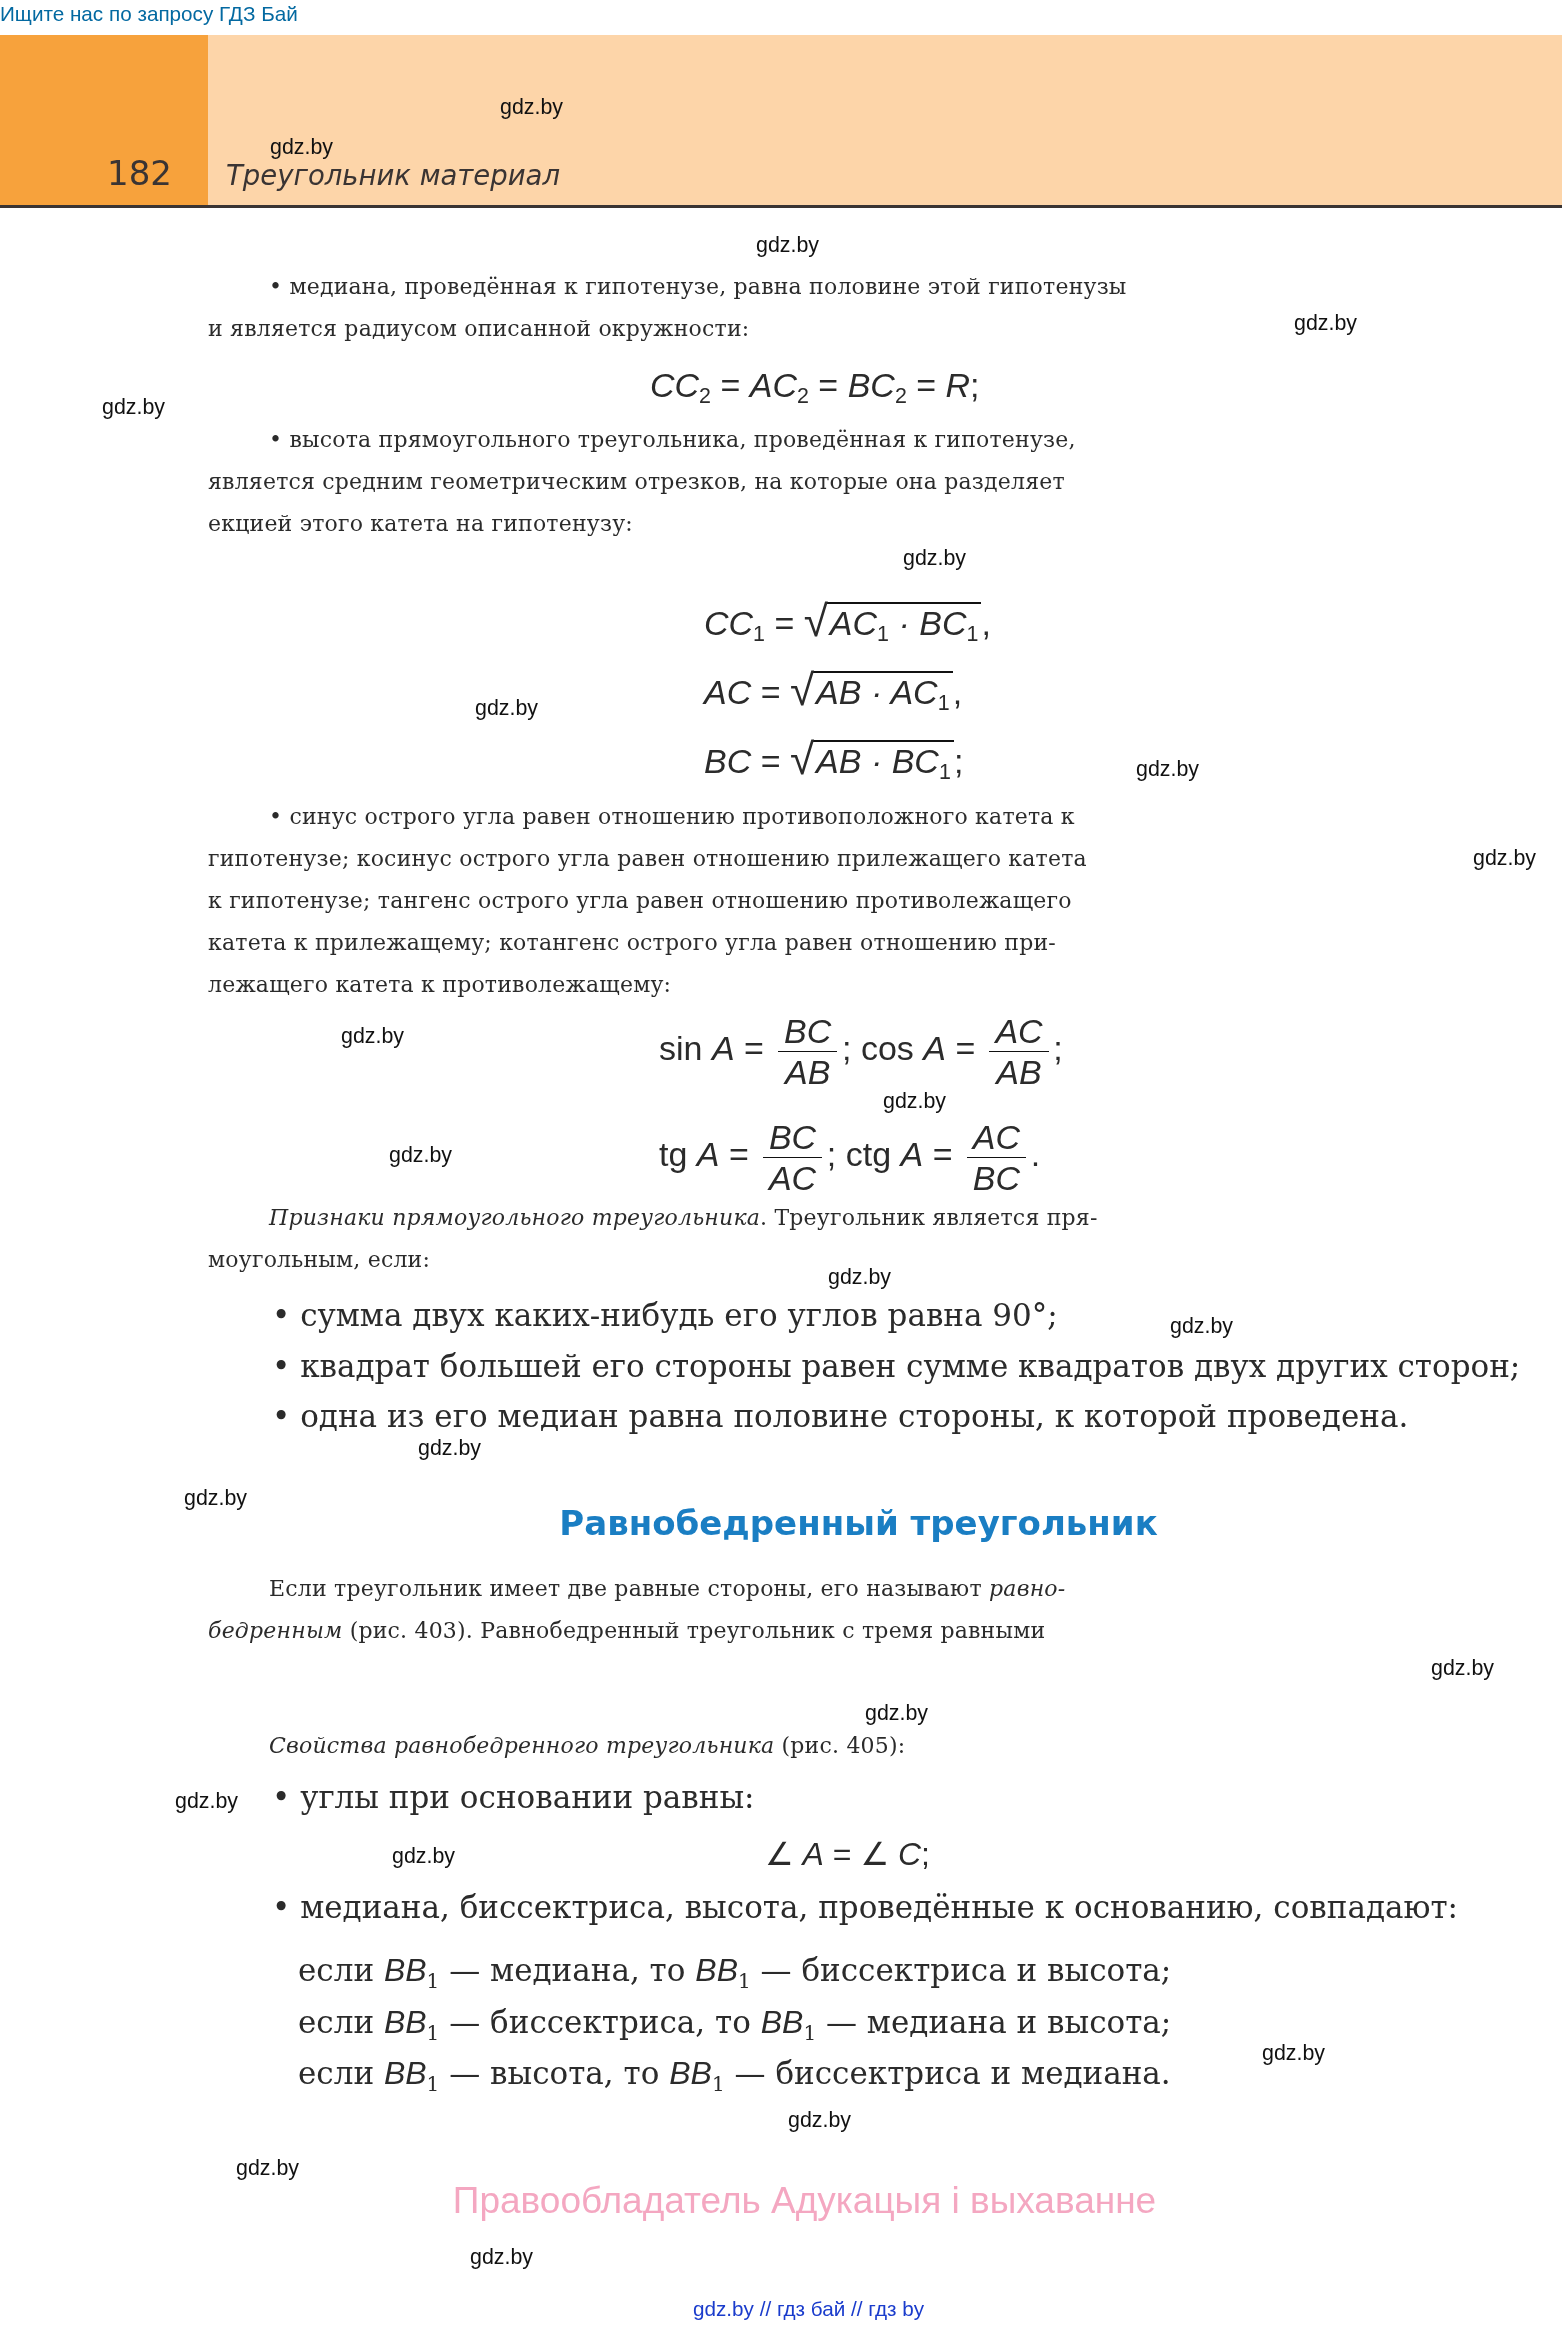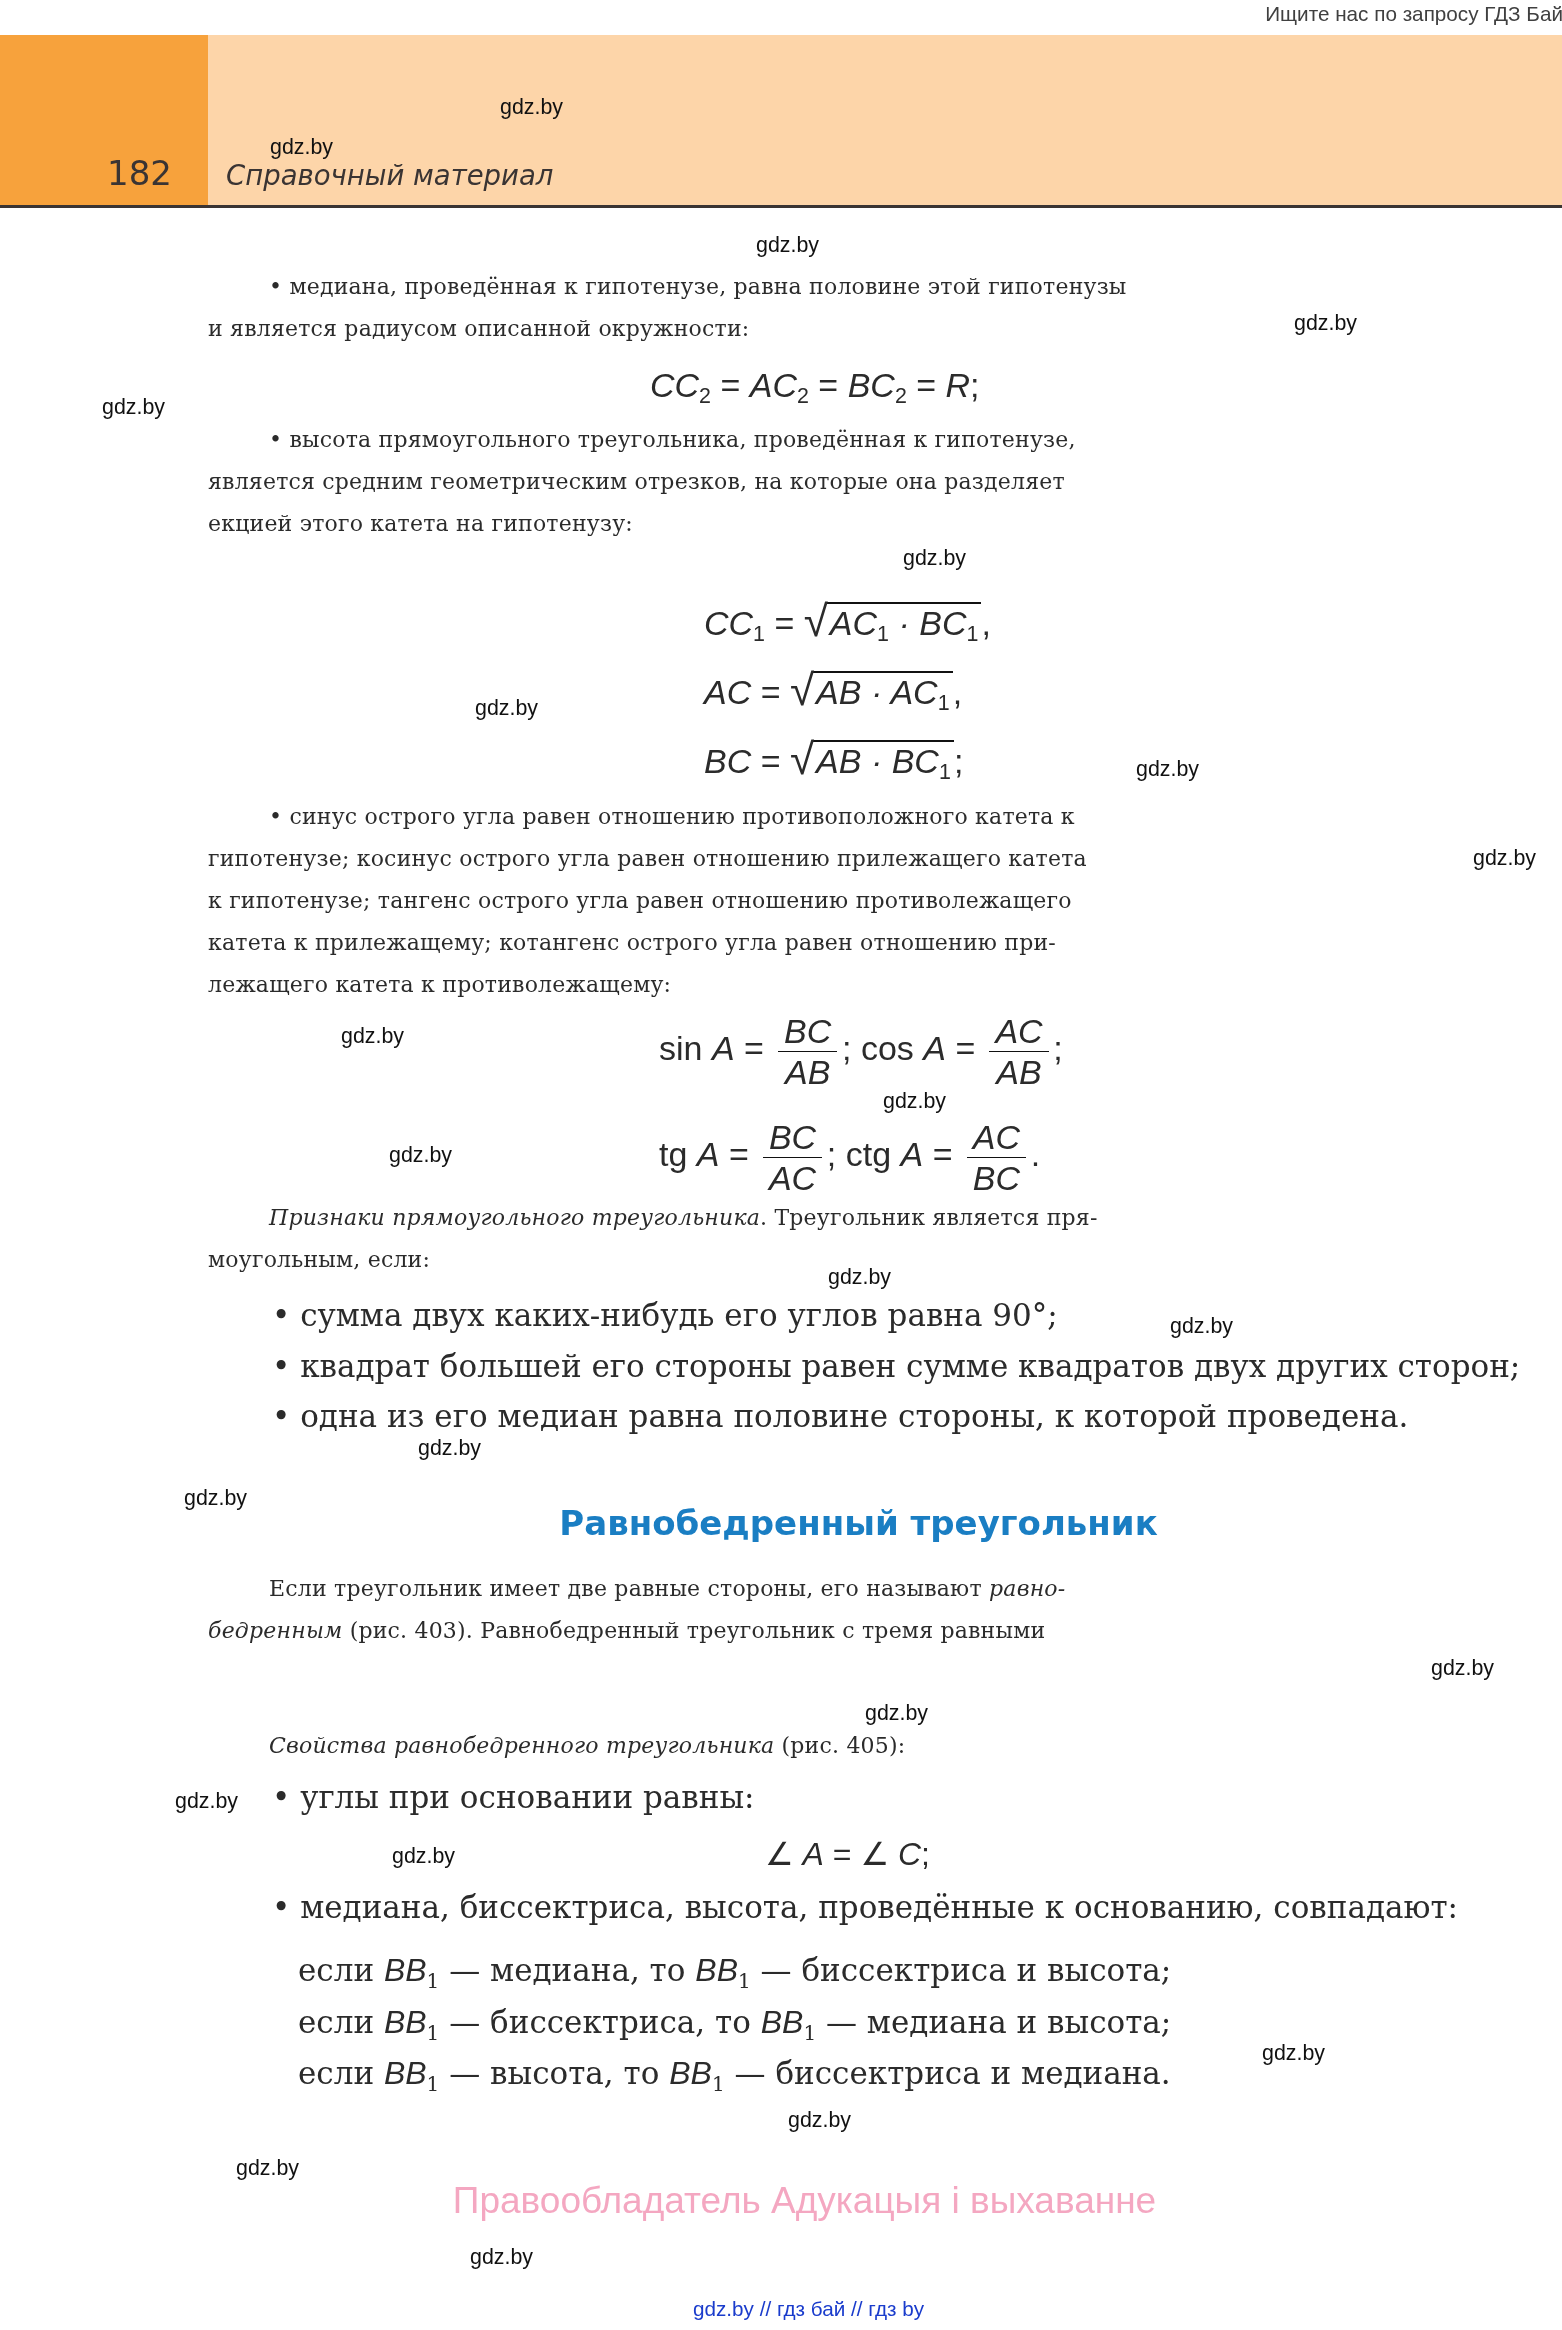--- a/index.html
+++ b/index.html
@@ -1,20 +1,20 @@
 <!DOCTYPE html>
 <html style="font-size:12.2px"><head>
 <meta charset="utf-8">
 <style>
   html, body { margin:0; padding:0; background:#ffffff; }
   body { width:1563px; height:2330px; position:relative; overflow:hidden;
          font-family:"DejaVu Serif","Liberation Serif",serif; color:#2b2b2b; }
   .abs { position:absolute; }
-  .top-banner { left:0; width:1563px; top:1.5px; text-align:right;
-    font-family:"Liberation Sans",sans-serif; font-size:20.7px; color:#404040; }
+  .top-banner { left:0; width:1563px; top:1.5px; text-align:left;
+    font-family:"Liberation Sans",sans-serif; font-size:20.7px; color:#0369a1; }
   .hdr-orange { left:0; top:35px; width:208px; height:171px; background:#f7a23c; }
   .hdr-peach { left:208px; top:35px; width:1355px; height:171px; background:#fdd5a9; }
   .hdr-line { left:0; top:205px; width:1563px; height:3.1px; background:#3a3433; }
   .page-num { left:107px; top:153px; font-family:"DejaVu Sans","Liberation Sans",sans-serif;
     font-size:34px; color:#3a3433; }
   .section-title { left:226px; top:159px; font-family:"DejaVu Sans","Liberation Sans",sans-serif;
     font-style:italic; font-size:27.5px; color:#3a3433; }
   .wm { font-family:"Liberation Sans",sans-serif; font-size:21.4px; color:#111; }
   .para { left:208px; width:1238px; font-size:22px; line-height:42px; text-align:justify;
     font-family:"DejaVu Serif","Liberation Serif",serif; letter-spacing:0.2px; }
@@ -40,21 +40,21 @@
 </style>
 </head>
 <body>
 
 <div class="abs top-banner">Ищите нас по запросу ГДЗ Бай</div>
 
 <div class="abs hdr-orange"></div>
 <div class="abs hdr-peach"></div>
 <div class="abs hdr-line"></div>
 <div class="abs page-num">182</div>
-<div class="abs section-title">Справочный материал</div>
+<div class="abs section-title">Треугольник материал</div>
 
 <div class="abs wm" style="left:500px;top:95px">gdz.by</div>
 <div class="abs wm" style="left:270px;top:135px">gdz.by</div>
 <div class="abs wm" style="left:756px;top:233px">gdz.by</div>
 <div class="abs wm" style="left:1294px;top:311px">gdz.by</div>
 <div class="abs wm" style="left:102px;top:395px">gdz.by</div>
 <div class="abs wm" style="left:903px;top:546px">gdz.by</div>
 <div class="abs wm" style="left:475px;top:696px">gdz.by</div>
 <div class="abs wm" style="left:1136px;top:757px">gdz.by</div>
 <div class="abs wm" style="left:1473px;top:846px">gdz.by</div>

